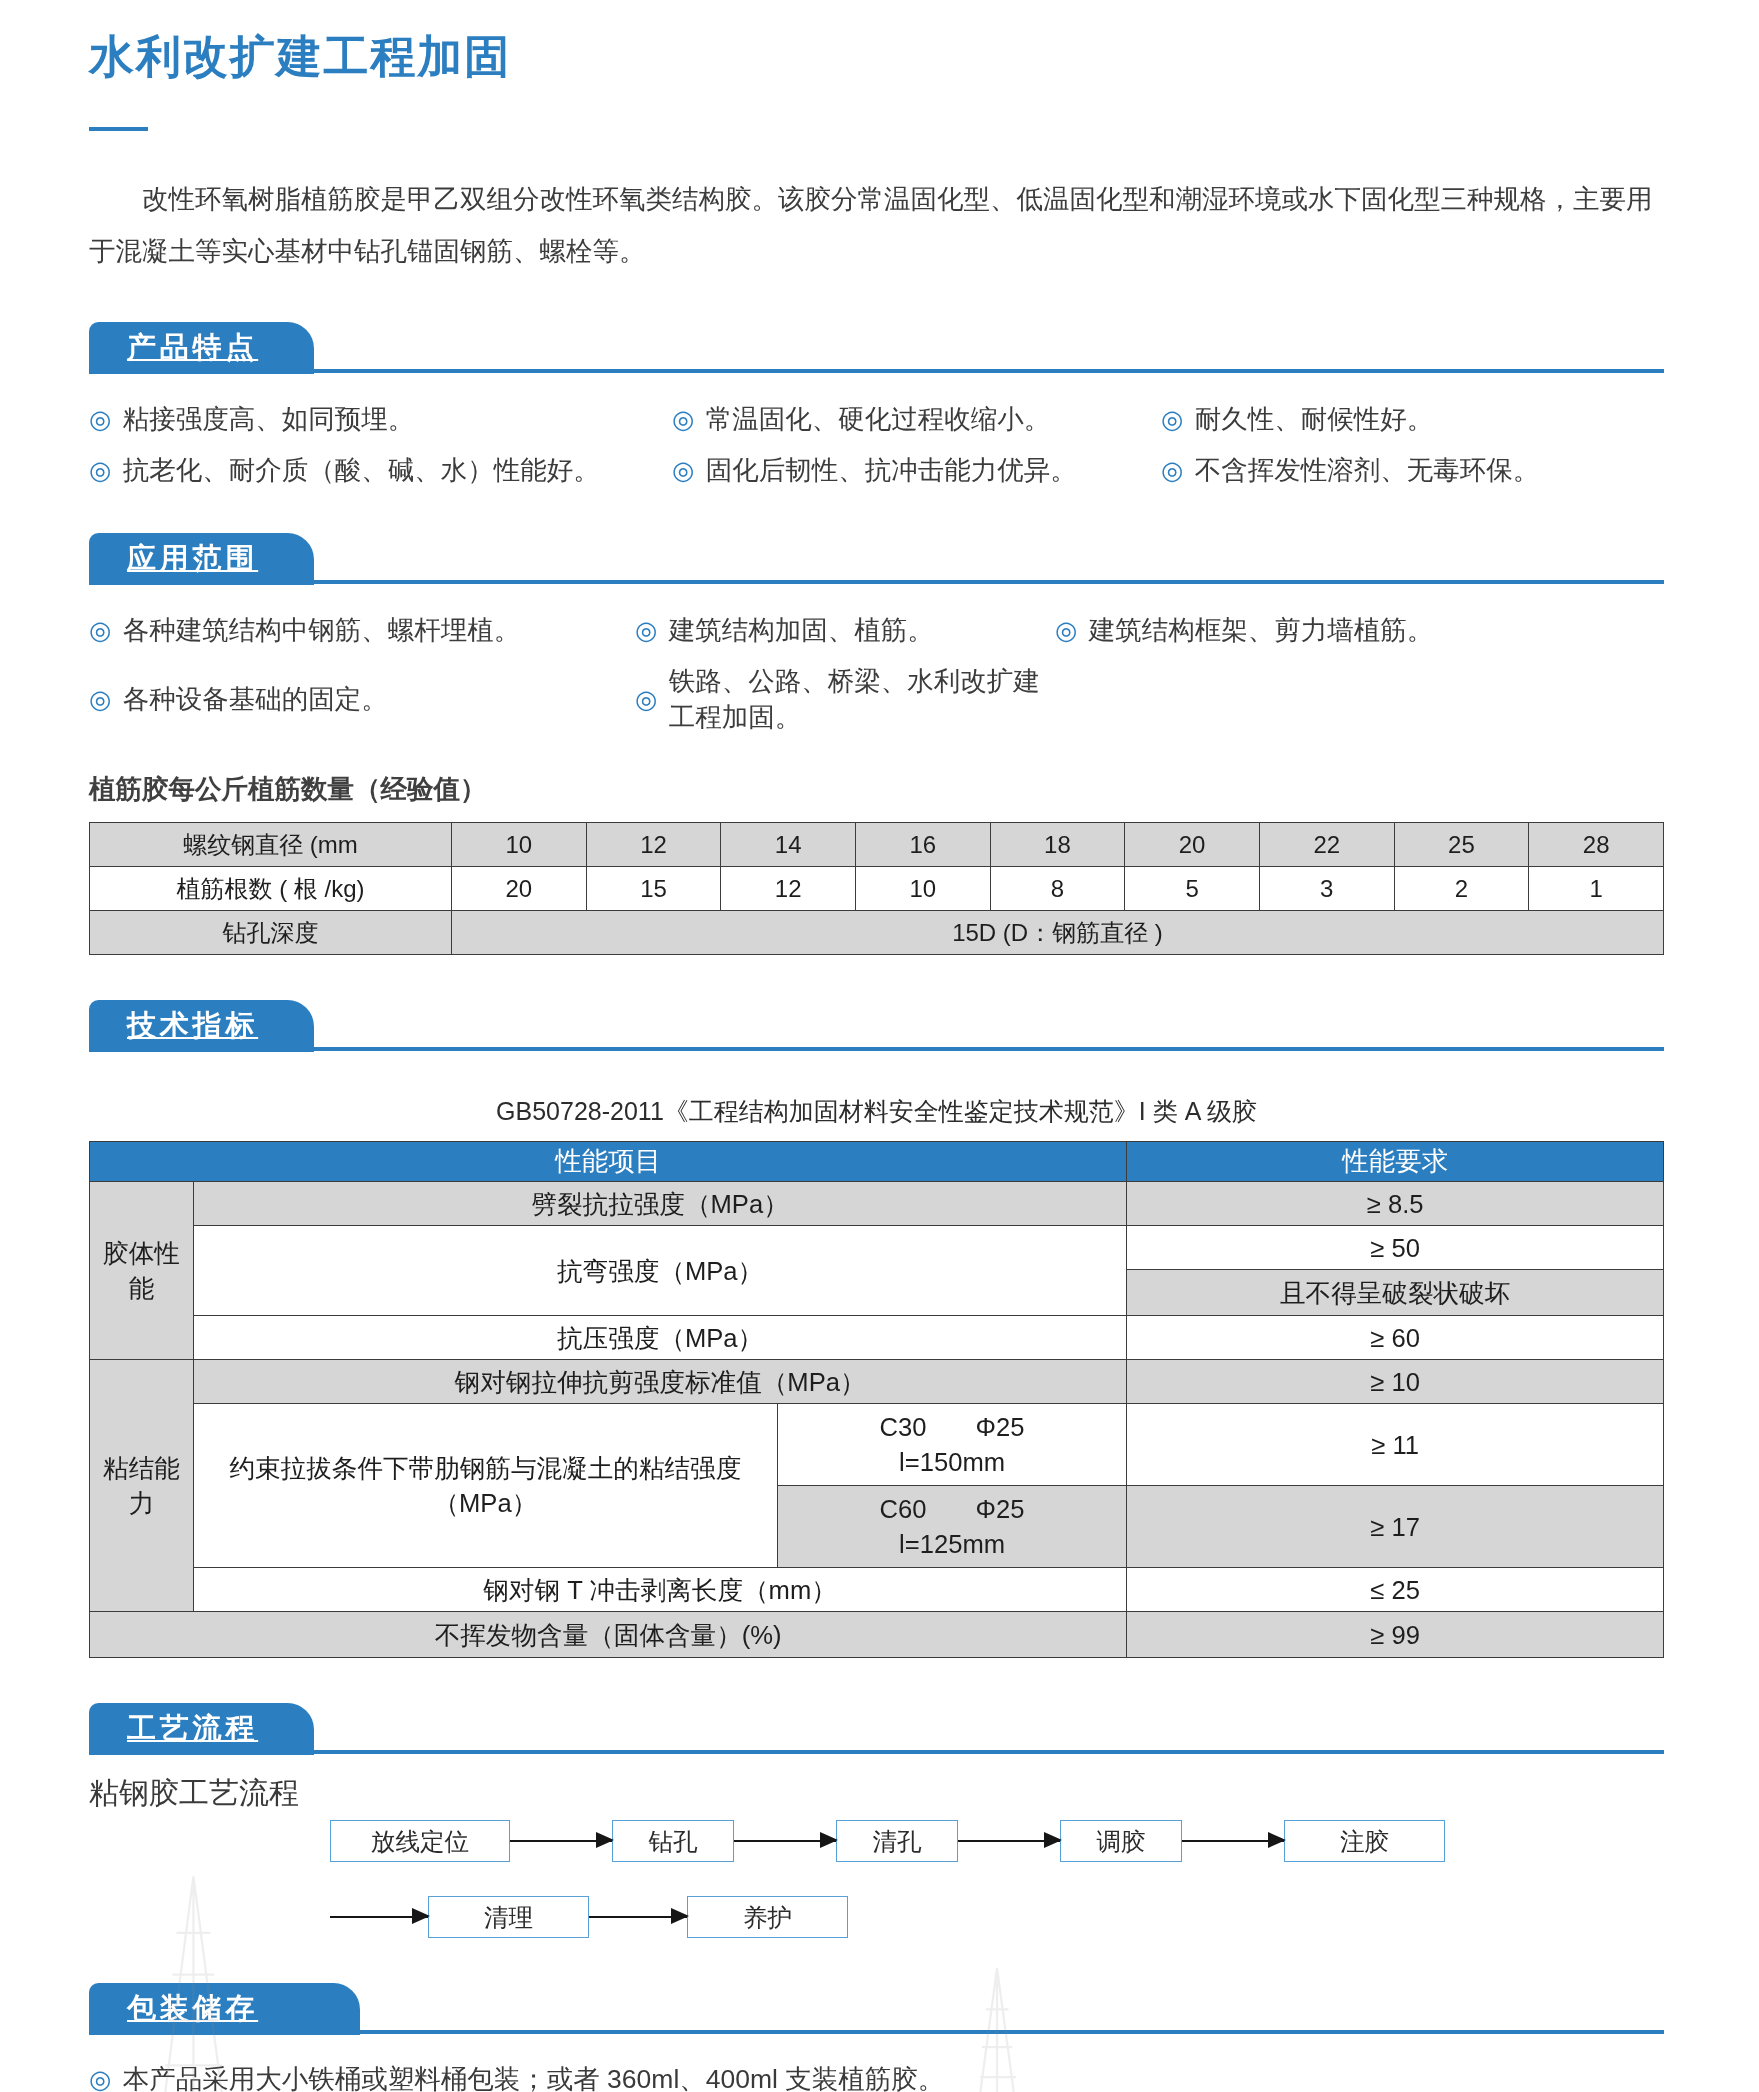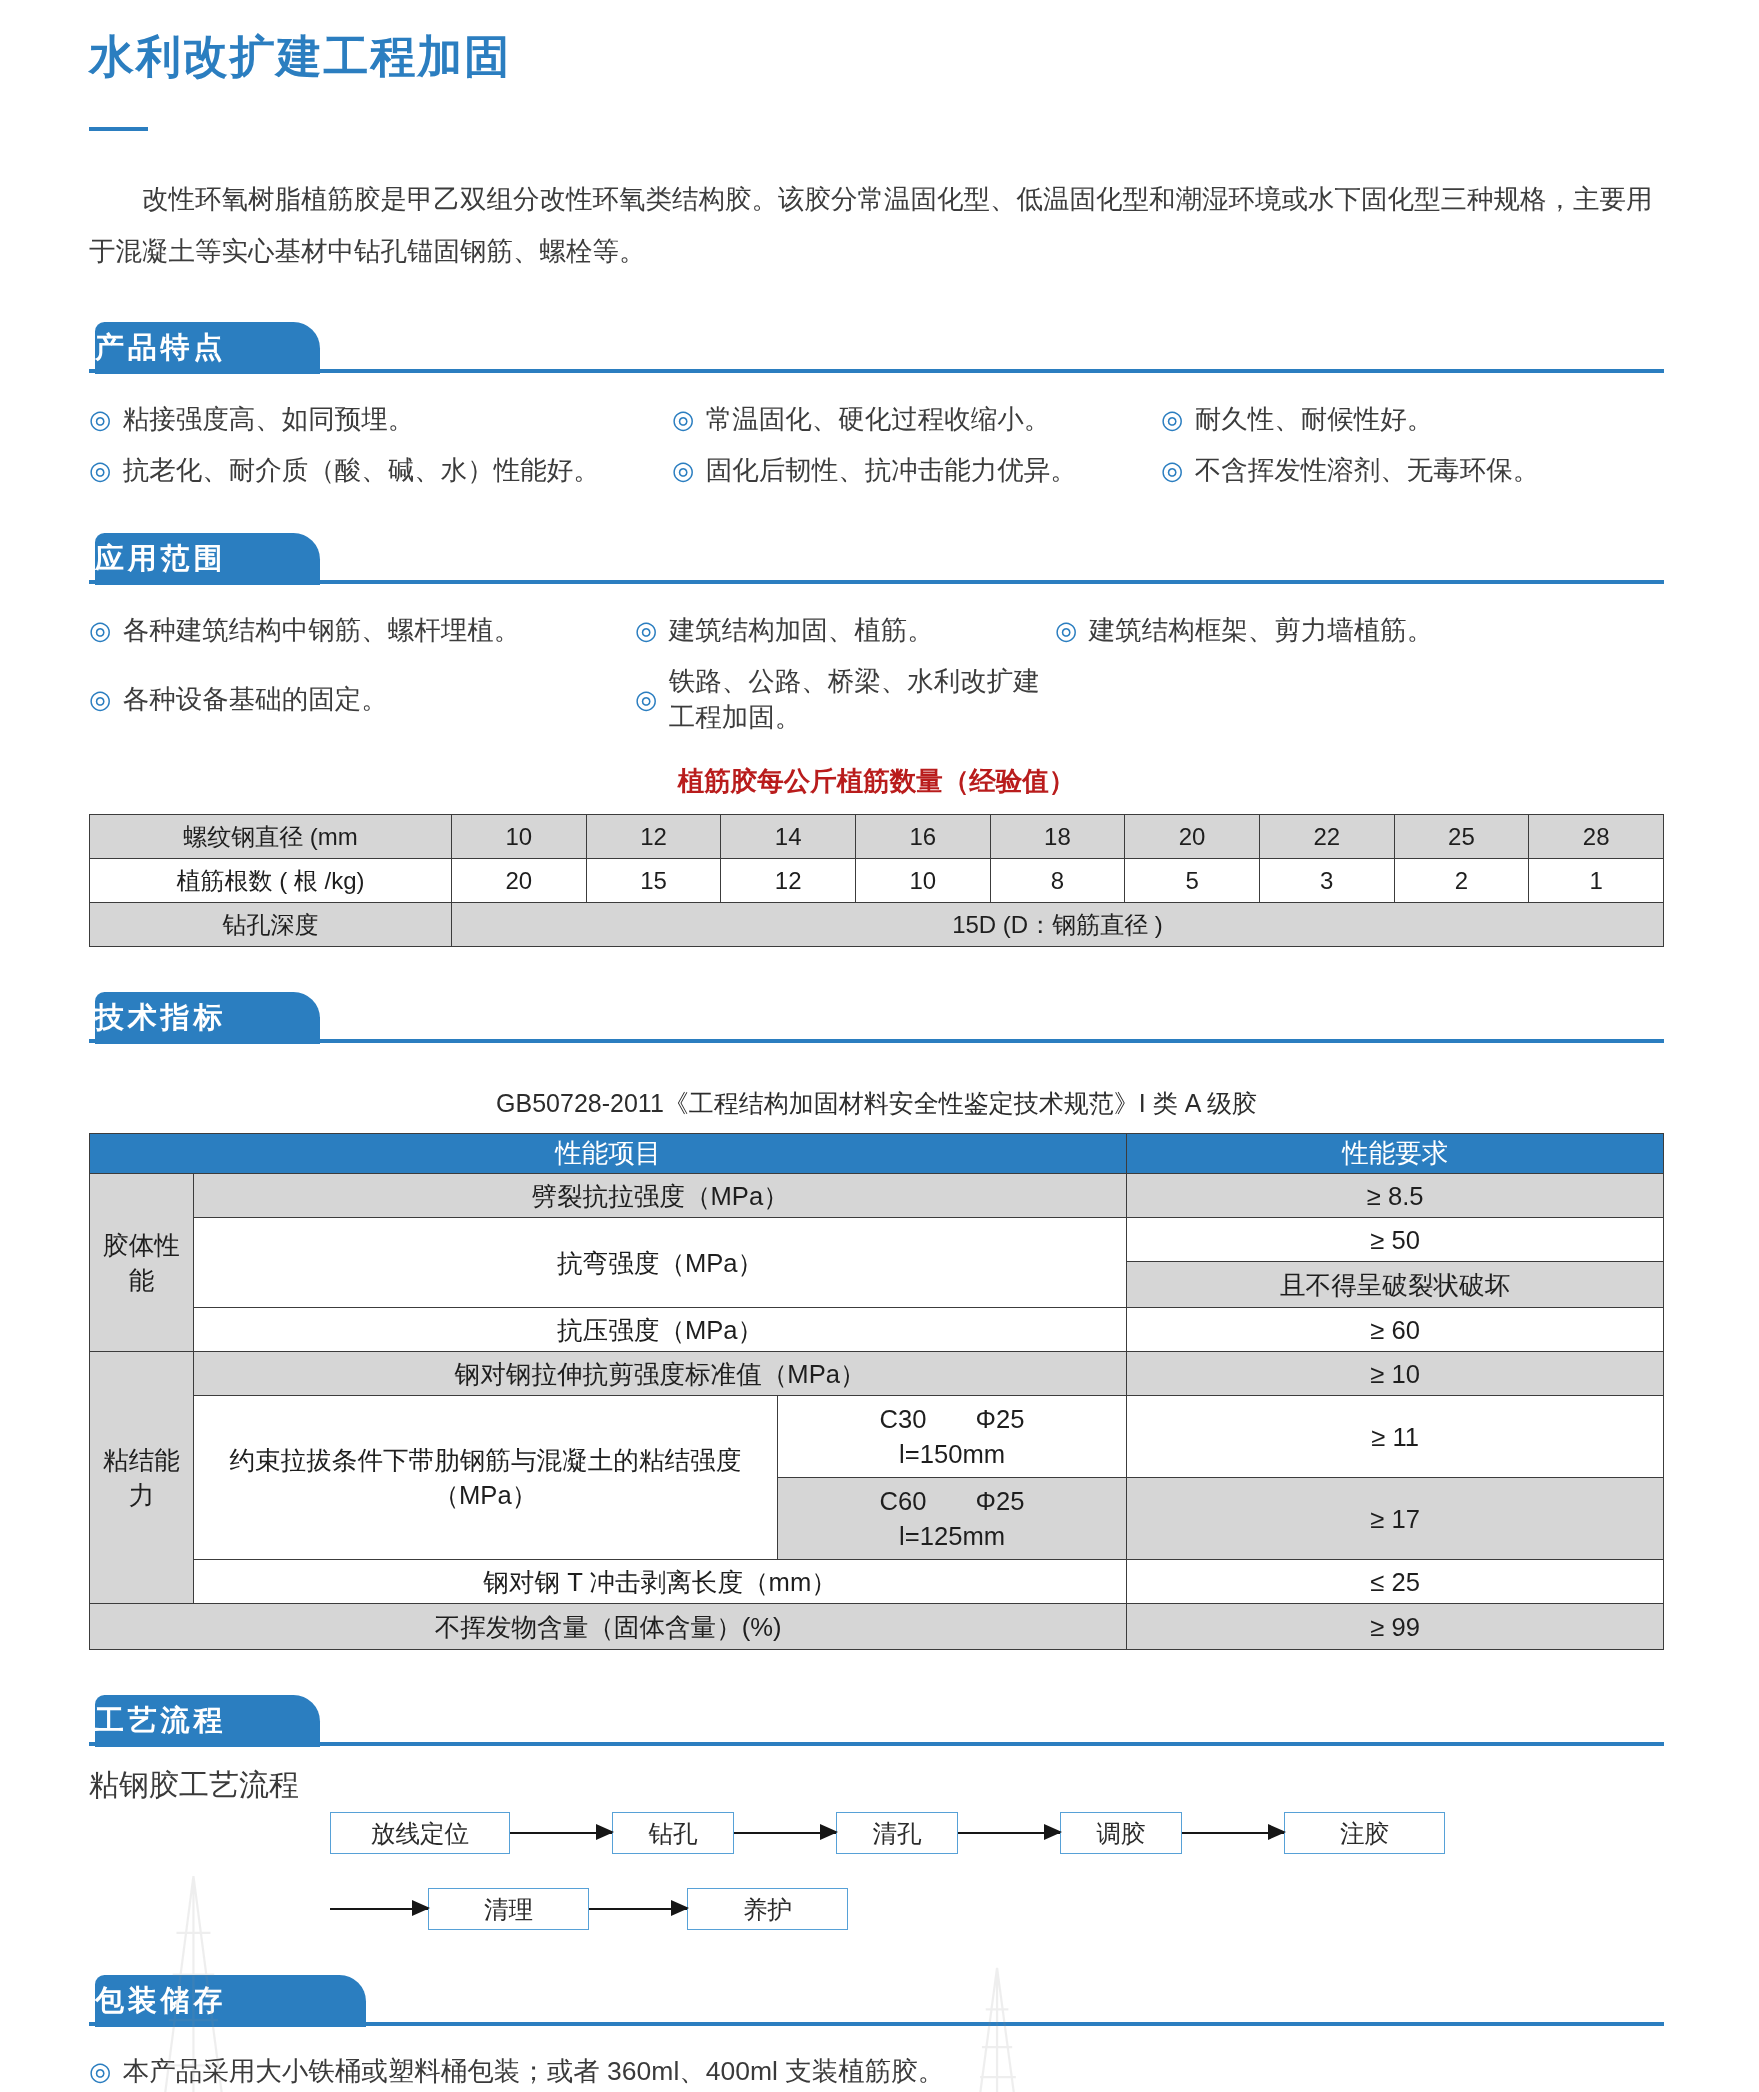--- a/index.html
+++ b/index.html
@@ -15,36 +15,36 @@
   .page { position:relative; padding:0 95px 0 89px; }
 
   .title { font-size:45px; font-weight:bold; color:#2b7ec0; margin-top:26.5px; letter-spacing:1.9px; }
   .dash  { width:59px; height:4.7px; background:#2b7ec0; margin-top:40px; }
 
   .intro { margin-top:42px; font-size:26.5px; line-height:52px; color:#3c3c3c; text-indent:2em; }
 
   
   .sec { position:relative; height:47px; border-bottom:4.7px solid #2b7ec0; margin-top:49px; }
   .sec .tab {
-    position:absolute; left:6px; bottom:-4.7px; height:52px; width:225px;
+    position:absolute; left:0; bottom:-4.7px; height:52px; width:225px;
     background:#2b7ec0; border-radius:9.5px 26.5px 0 0;
     color:#fff; font-size:29px; font-weight:bold; letter-spacing:3.8px;
-    display:flex; align-items:center; 
+    display:flex; align-items:center; padding-left:38px;text-decoration:underline;
   }
   .sec.wide .tab { width:271px;margin-top:15px; }
 
   
   .bullets { margin-top:28px; display:grid; row-gap:15px; font-size:26.5px; color:#3c3c3c; }
   .bullets.features { grid-template-columns:583px 489px 1fr; }
   .bullets.apps     { grid-template-columns:546px 420px 1fr; }
   .bullet { display:flex; align-items:center; gap:11.4px; }
   .bullet .ico { color:#2b7ec0; font-size:25.6px; line-height:1; transform:translateY(0.9px); }
 
   
-  .tcaption { margin-top:28px; font-size:26.5px; font-weight:bold; color:#b91c1c;text-align:center; }
+  .tcaption { margin-top:36px; font-size:26.5px; font-weight:bold; color:#404040; }
   table.rebar { width:100%; margin-top:15px; border-collapse:collapse; table-layout:fixed;
                 font-size:24px; color:#1e1e1e; }
   table.rebar td { border:1.9px solid #3c3c3c; text-align:center; height:44px; padding:0 3.8px; }
   .gray { background:#d6d6d6; }
 
   
   .stdnote { margin-top:44px; text-align:center; font-size:25px; color:#2c2c2c; }
   table.tech { width:100%; margin-top:13.2px; border-collapse:collapse; table-layout:fixed;
                font-size:25.6px; color:#1e1e1e; }
   table.tech td { border:1.9px solid #3c3c3c; text-align:center; height:44px; padding:0 5.7px; line-height:1.35; }

